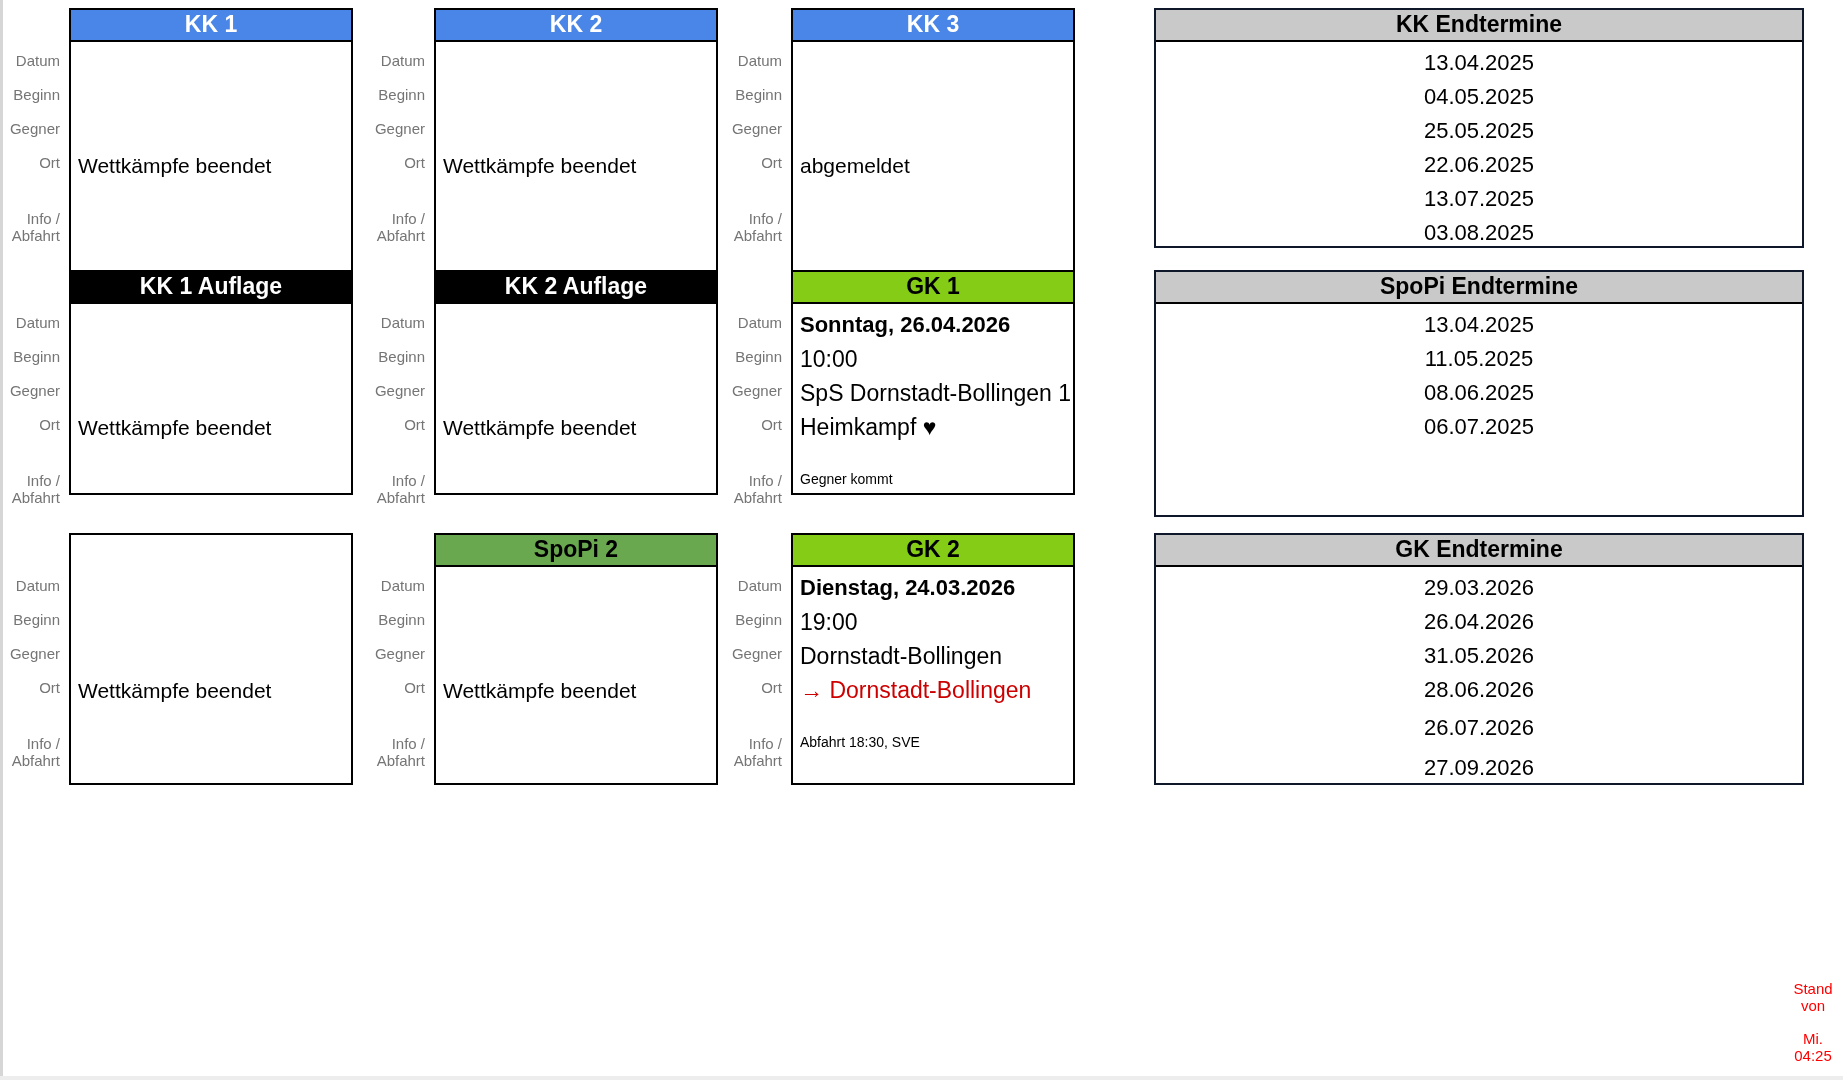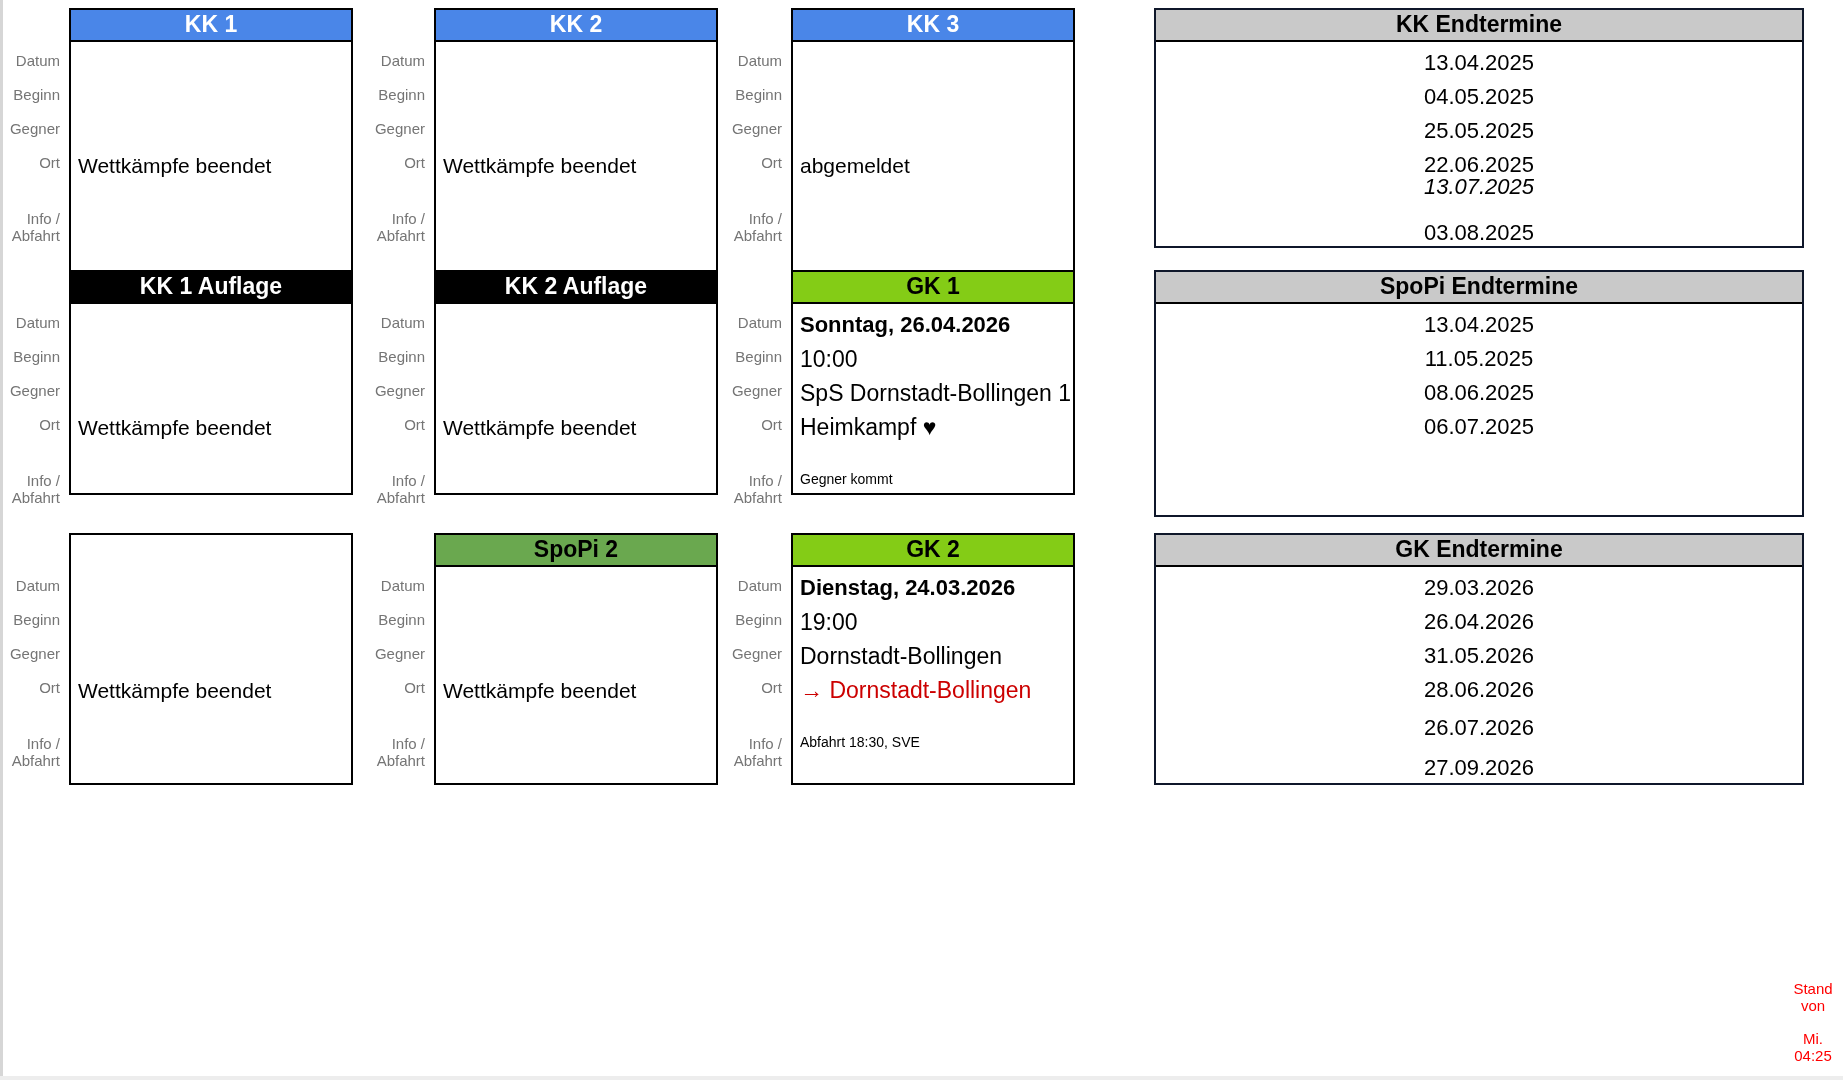--- a/index.html
+++ b/index.html
@@ -44,21 +44,21 @@
   .status{position:absolute;left:7px;top:104px;height:34px;line-height:34px;font-size:21px;white-space:nowrap;margin-top:35px;}
 
   
   .panel{position:absolute;left:1154px;width:650px;background:#fff;
          border:2px solid #0f172a;box-sizing:border-box;}
   .p-kk{top:8px;height:240px;}
   .p-spopi{top:270px;height:247px;}
   .p-gk{top:533px;height:252px;}
   .pdate{position:absolute;left:0;right:0;height:34px;line-height:34px;text-align:center;font-size:22px;}
   .pt1{top:36px;} .pt2{top:70px;} .pt3{top:104px;} .pt4{top:138px;}
-  .pt5{top:160px;font-style:italic;} .pt6{top:206px;}
+  .pt5{top:172px;} .pt6{top:206px;}
   .pt5g{top:176px;} .pt6g{top:216px;}
 
   
   .stand{position:absolute;right:-2px;top:980px;width:64px;text-align:center;
          color:#ff0000;font-size:15px;line-height:17px;}
   .stand .gap{height:16px;}
 </style>
 </head>
 <body>
 

